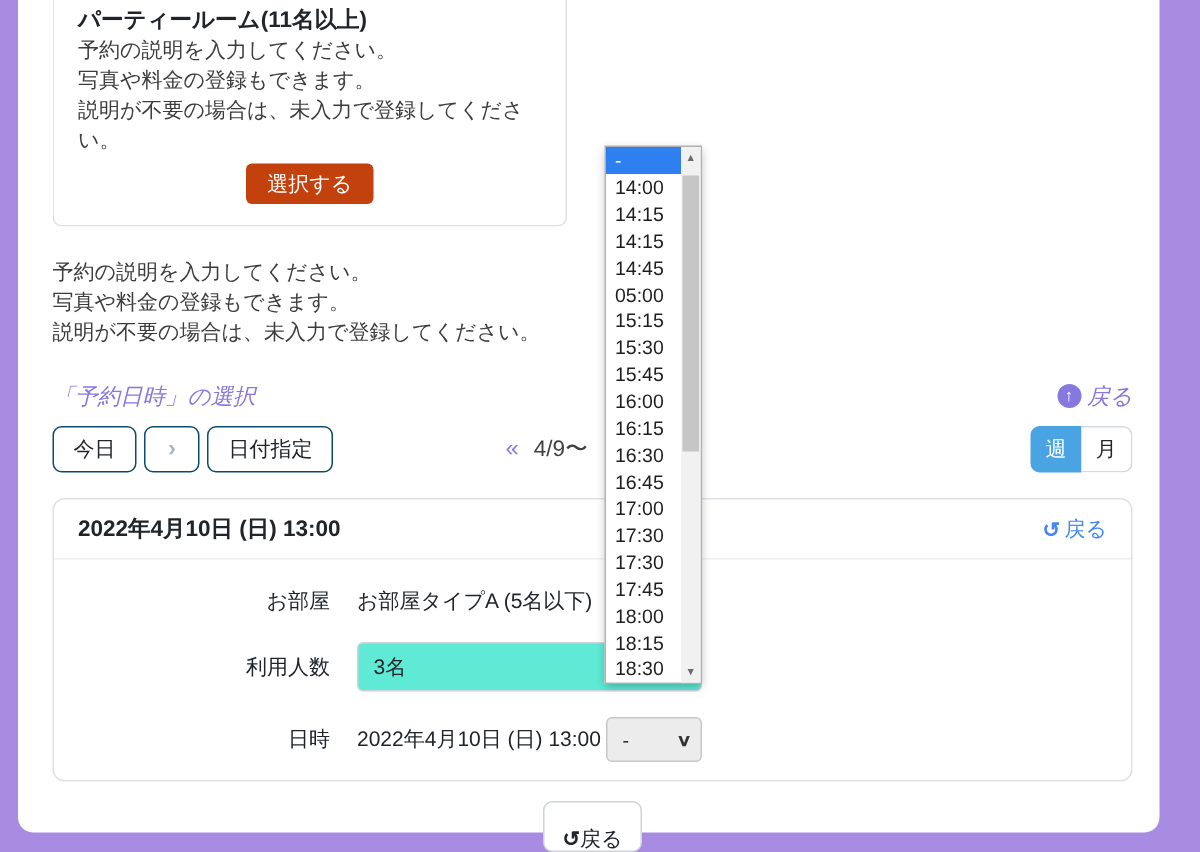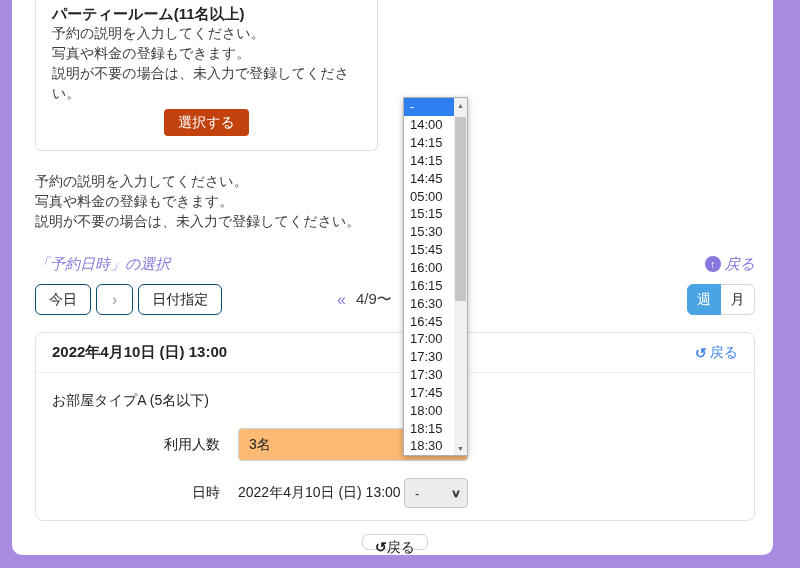--- a/index.html
+++ b/index.html
@@ -127,21 +127,21 @@
   .row-room { height: 26px; margin-bottom: 14px; }
   .row-people { height: 33px; margin-bottom: 17px; }
   .row-datetime { height: 30px; }
   .form-label {
     width: 168px; text-align: right; margin-right: 18px;
     color: #212529; font-size: 14px; flex: none;
   }
   .form-value { color: #212529; font-size: 14px; }
   .people-select {
     width: 230px; height: 33px;
-    background: #fdba74;
+    background: #5eead4;
     border: 1px solid #ced4da;
     border-radius: 4px;
     display: flex; align-items: center;
     padding: 0 10px;
     font-size: 14px; color: #212529;
     cursor: pointer;
   }
   .dt-text { display: flex; align-items: center; gap: 7px; }
   .end-select {
     position: absolute; left: 352px; top: 0;
@@ -155,21 +155,21 @@
     cursor: pointer;
   }
   .chev-down { font-size: 11px; color: #333; font-weight: bold; transform: scaleX(1.3); }
   
   .footer-row { margin-top: 13px; text-align: center; }
   .footer-back-btn {
     height: 16px;
     background: #fff;
     border: 1px solid #ced4da;
     border-radius: 6px;
-    padding: 4px 12px;
+    padding: 16px 12px;
     font-size: 14px; color: #212529;
     font-family: "Liberation Sans", sans-serif;
     cursor: pointer;
   }
   
   .time-dropdown {
     position: absolute;
     left: 403px; top: 97px;
     width: 65px; height: 359px;
     background: #fff;
@@ -250,20 +250,21 @@
     <div class="res-header">
       <span class="res-title">2022年4月10日 (日) 13:00</span>
       <a class="back-link-blue">
         <span class="undo-glyph">↺</span>
         <span>戻る</span>
       </a>
     </div>
     <div class="res-body">
 
       <div class="form-row row-room">
+        <span class="form-label">お部屋</span>
         <span class="form-value">お部屋タイプA (5名以下)</span>
       </div>
 
       <div class="form-row row-people">
         <span class="form-label">利用人数</span>
         <div class="people-select">
           <span>3名</span>
         </div>
       </div>
 

